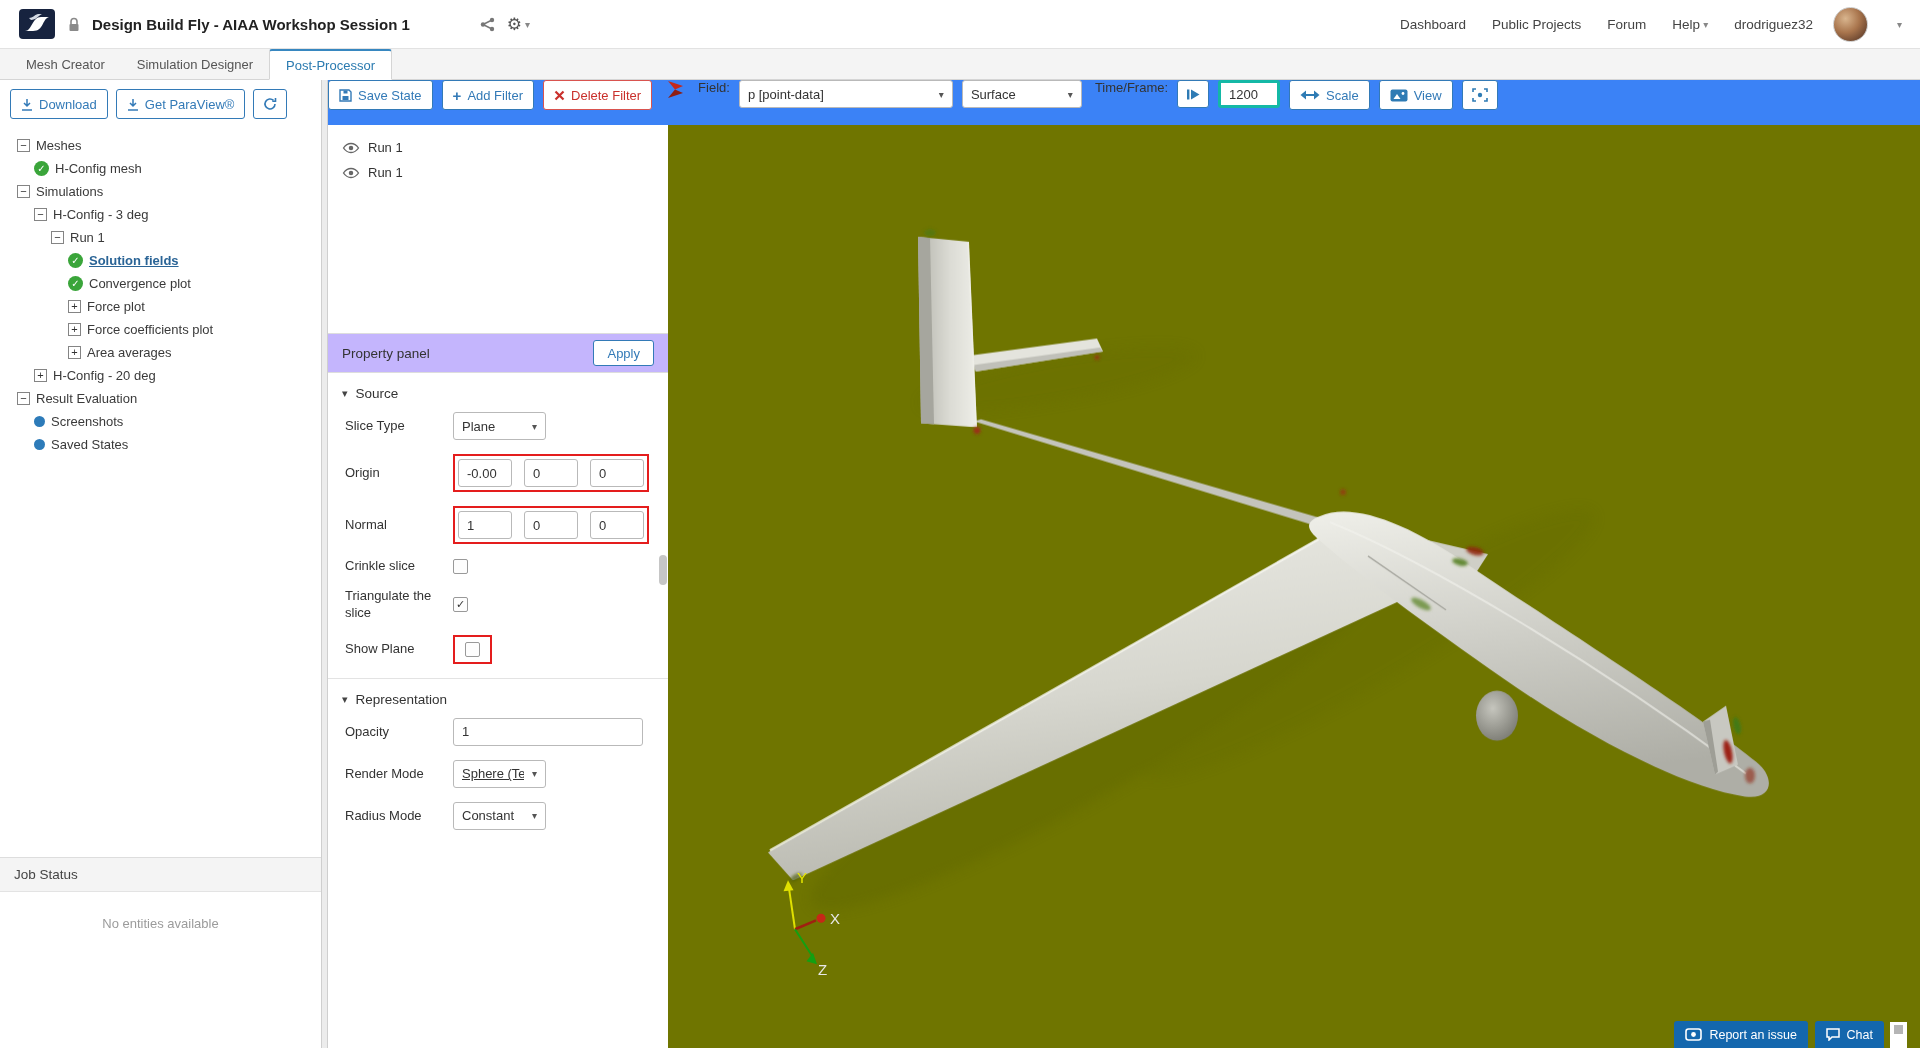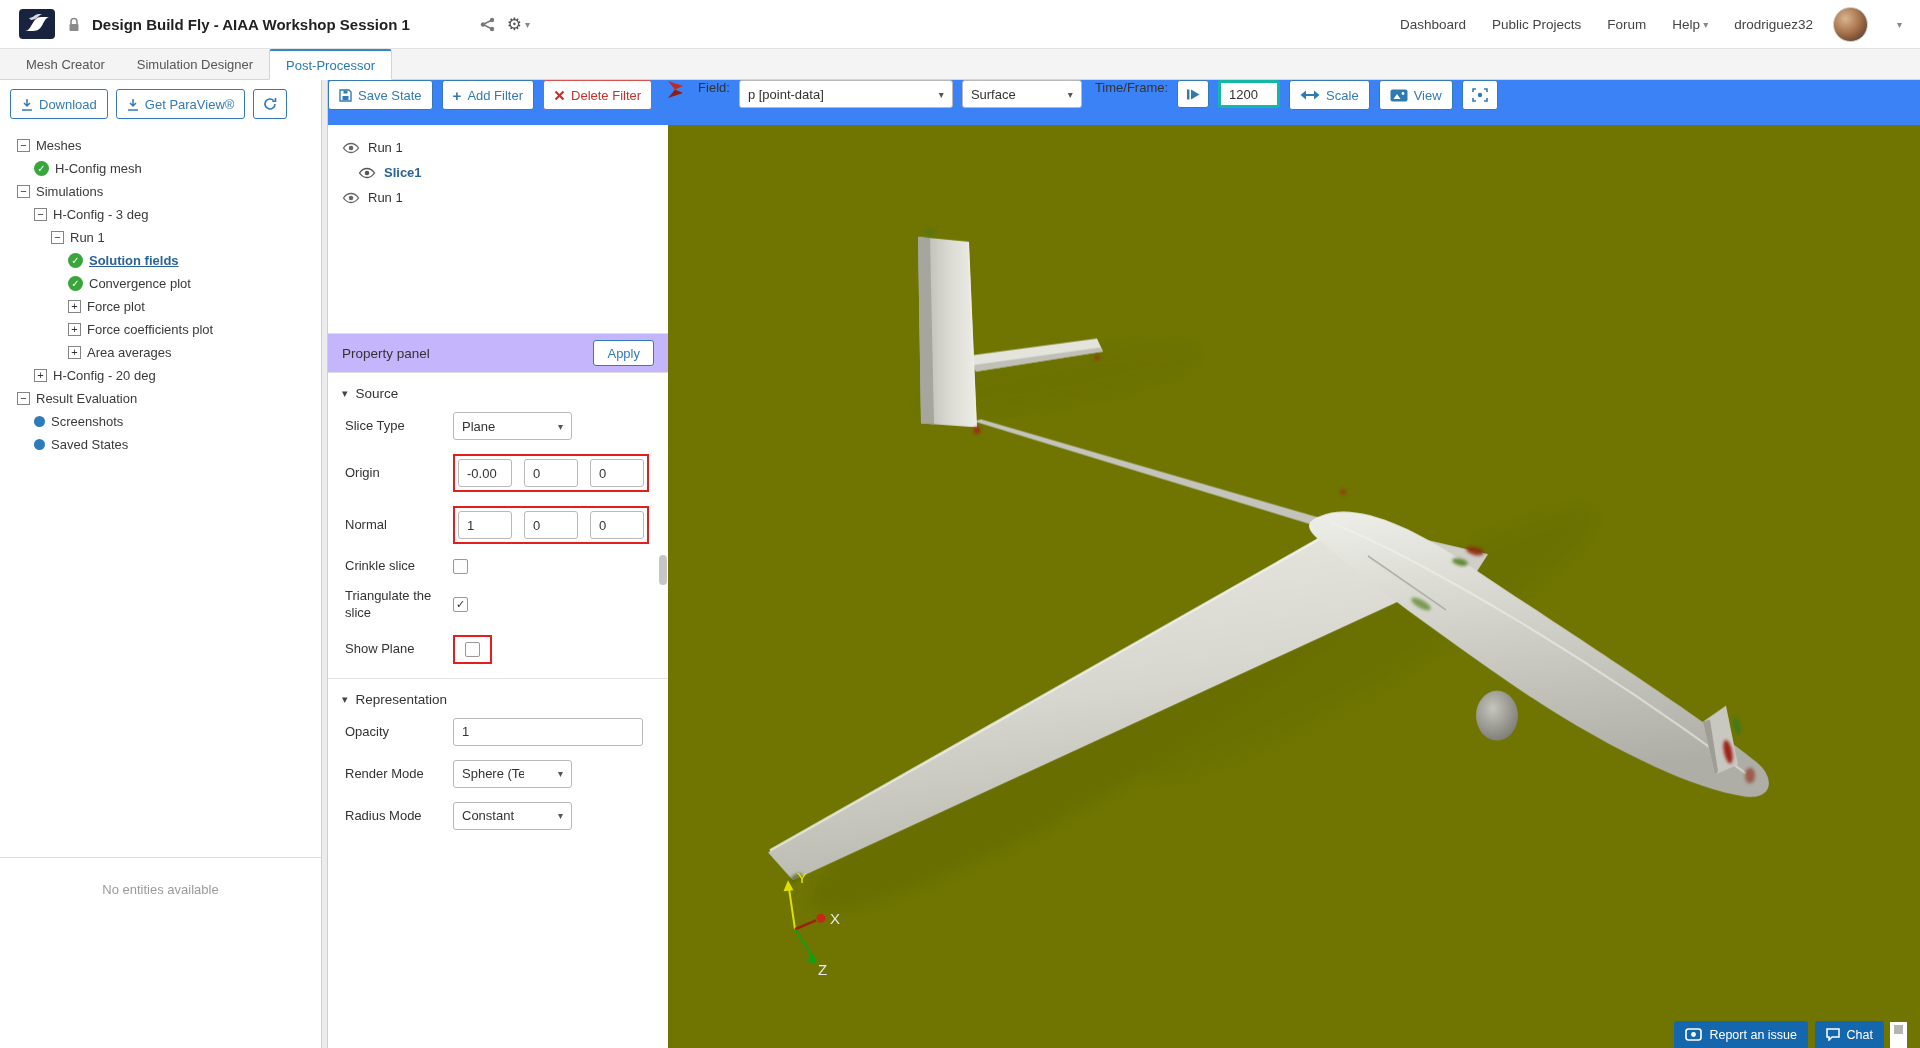--- a/index.html
+++ b/index.html
@@ -47,21 +47,21 @@
   .job-header{background:#f4f4f4;border-bottom:1px solid #e3e3e3;padding:9px 14px;font-size:13.5px;color:#444;}
   .job-empty{color:#9b9b9b;text-align:center;padding-top:24px;}
 
   
   .main-col{flex:1;display:flex;flex-direction:column;min-width:0;}
   .main-toolbar{height:45px;display:flex;align-items:flex-start;gap:9px;padding:0 0;background:#3b82f6;flex-shrink:0;}
   .tb-label{color:#333;margin-left:4px;white-space:nowrap;}
   .fselect{height:28px;box-sizing:border-box;border:1px solid #b9b9b9;border-radius:3px;background:#fff;display:inline-flex;align-items:center;justify-content:space-between;gap:8px;padding:0 8px;color:#333;cursor:pointer;}
   .fselect .val{white-space:nowrap;overflow:hidden;}
   .scaret{font-size:10px;color:#555;}
-  .w214{width:214px;}.w120{width:120px;}.w95{width:119px;}
+  .w214{width:214px;}.w120{width:120px;}.w95{width:93px;}
   .time-play{height:28px;width:32px;box-sizing:border-box;border:1px solid #337ab7;border-radius:3px;background:#fff;display:inline-flex;align-items:center;justify-content:center;cursor:pointer;}
   .time-input{height:28px;width:62px;box-sizing:border-box;border:3px solid #14b8a6;border-radius:3px;padding:0 8px;font-size:13px;font-family:inherit;color:#333;}
   .content{flex:1;min-height:0;display:flex;}
 
   
   .left-col{width:340px;flex-shrink:0;display:flex;flex-direction:column;background:#fff;position:relative;}
   .pipeline{height:208px;padding-top:10px;box-sizing:border-box;}
   .prowline{height:25px;display:flex;align-items:center;gap:8px;padding-left:14px;}
   .prowline.indent{padding-left:30px;}
   .prowline .plabel{color:#333;cursor:pointer;}
@@ -222,20 +222,21 @@
             <span class="tdot"></span>
             <span class="tlabel">Screenshots</span>
           </div>
         <div class="trow d1">
             <span class="tdot"></span>
             <span class="tlabel">Saved States</span>
           </div>
       </div>
 
       <div class="job-status">
+        <div class="job-header">Job Status</div>
         <div class="job-empty">No entities available</div>
       </div>
     </div>
 
     <div class="divider-v"></div>
 
     <div class="main-col">
 
       <div class="main-toolbar">
         <button class="btn">
@@ -309,29 +310,20 @@
           <div class="pipeline">
             <div class="prowline">
               <span class="eye">
                   <svg width="18" height="12" viewBox="0 0 24 16">
                     <path d="M12 2 C6 2 2 8 2 8 C2 8 6 14 12 14 C18 14 22 8 22 8 C22 8 18 2 12 2 Z" fill="none" stroke="#666" stroke-width="1.8"></path>
                     <circle cx="12" cy="8" r="3" fill="#666"></circle>
                   </svg>
                 </span>
               <span class="plabel">Run 1</span>
             </div>
-            <div class="prowline indent sel">
-              <span class="eye">
-                  <svg width="18" height="12" viewBox="0 0 24 16">
-                    <path d="M12 2 C6 2 2 8 2 8 C2 8 6 14 12 14 C18 14 22 8 22 8 C22 8 18 2 12 2 Z" fill="none" stroke="#555" stroke-width="1.8"></path>
-                    <circle cx="12" cy="8" r="3" fill="#555"></circle>
-                  </svg>
-                </span>
-              <span class="plabel">Slice1</span>
-            </div>
             <div class="prowline">
               <span class="eye">
                   <svg width="18" height="12" viewBox="0 0 24 16">
                     <path d="M12 2 C6 2 2 8 2 8 C2 8 6 14 12 14 C18 14 22 8 22 8 C22 8 18 2 12 2 Z" fill="none" stroke="#666" stroke-width="1.8"></path>
                     <circle cx="12" cy="8" r="3" fill="#666"></circle>
                   </svg>
                 </span>
               <span class="plabel">Run 1</span>
             </div>
           </div>
@@ -393,21 +385,21 @@
                 <span class="sec-arrow">▾</span>
                 <span>Representation</span>
               </div>
               <div class="prow">
                 <div class="plab">Opacity</div>
                 <input class="tinput w190" value="1" style="">
               </div>
               <div class="prow">
                 <div class="plab">Render Mode</div>
                 <div class="fselect w95">
-                  <span class="val" style="max-width:62px;">Sphere (Te</span>
+                  <span class="val" style="max-width:62px;text-decoration:underline;">Sphere (Te</span>
                   <span class="scaret">▾</span>
                 </div>
               </div>
               <div class="prow">
                 <div class="plab">Radius Mode</div>
                 <div class="fselect w95">
                   <span class="val">Constant</span>
                   <span class="scaret">▾</span>
                 </div>
               </div>

